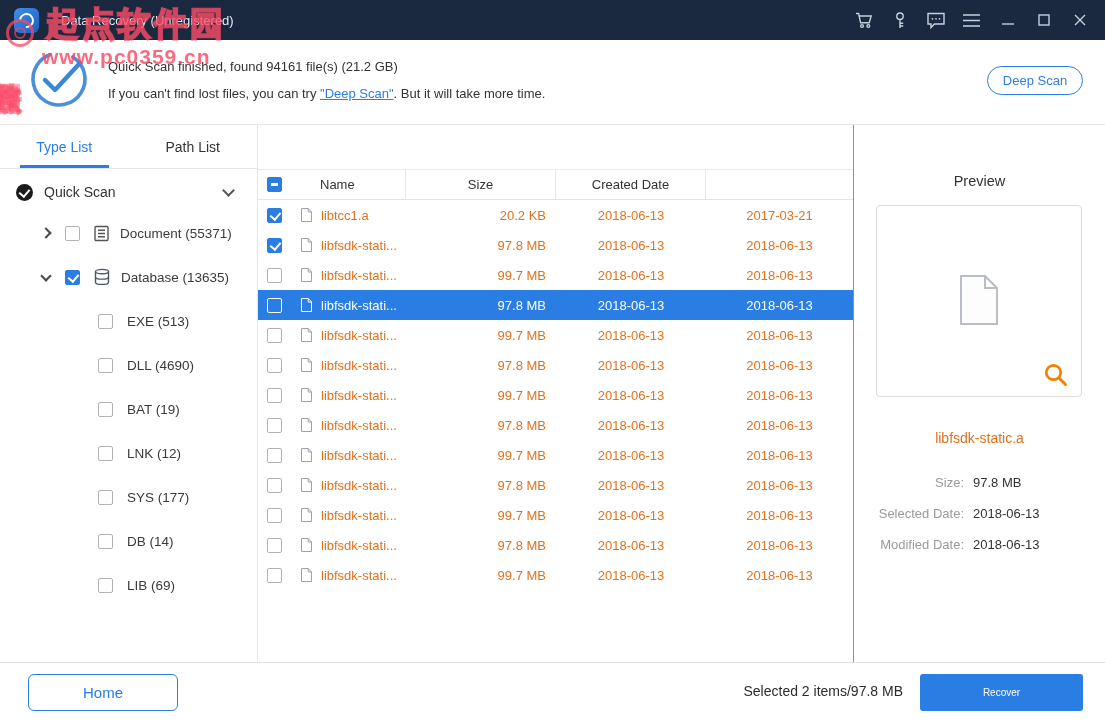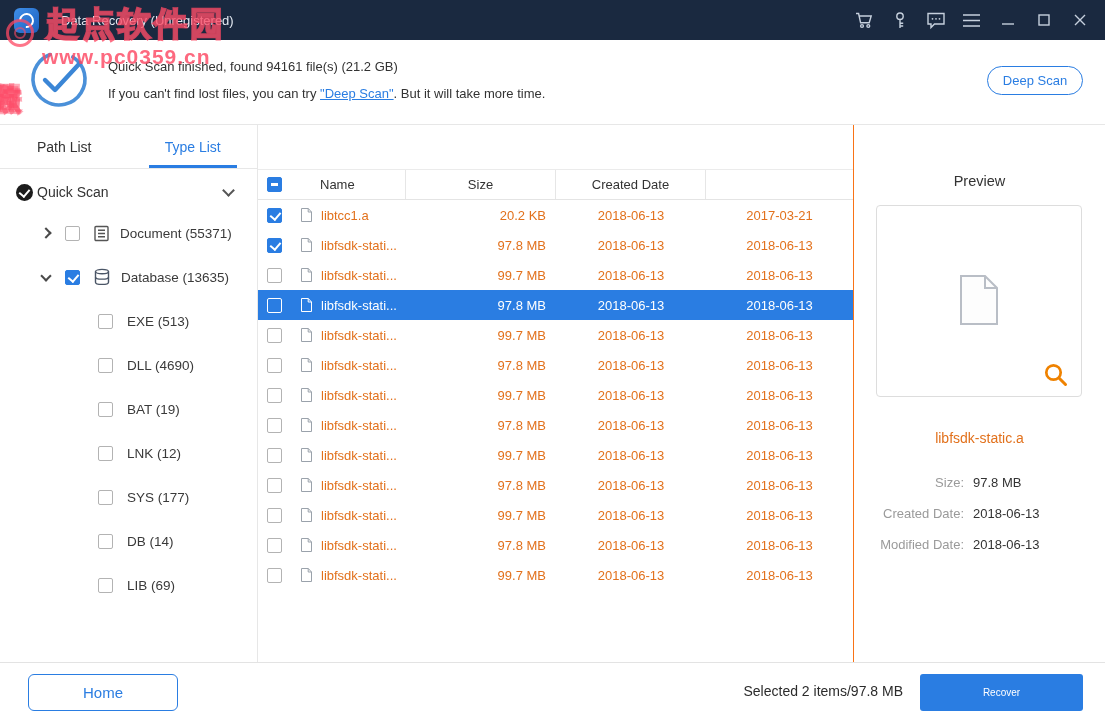--- a/index.html
+++ b/index.html
@@ -55,21 +55,21 @@
               font-size:14px; color:#333; position:relative; cursor:pointer; }
   .side-tab.active { color:#2a7de2; }
   .side-tab.active::after { content:''; position:absolute; left:20px; right:20px; bottom:0;
               height:3px; background:#2a7de2; }
   .scan-root { position:absolute; top:48px; left:0; right:0; height:38px;
                display:flex; align-items:center; padding:0 16px; }
   .root-check { width:17px; height:17px; border-radius:50%; background:#1c1c1c;
                 position:relative; flex:none; }
   .root-check::after { content:''; position:absolute; left:5px; top:3px; width:5px; height:8px;
                 border:solid #fff; border-width:0 2px 2px 0; transform:rotate(40deg); }
-  .root-label { margin-left:4px; font-size:14px; color:#333; flex:1; }
+  .root-label { margin-left:11px; font-size:14px; color:#333; flex:1; }
   .root-chevron { width:9px; height:9px; border-right:2px solid #555; border-bottom:2px solid #555;
                   transform:rotate(45deg); margin:-4px 8px 0 0; }
   .tree { position:absolute; top:86px; left:0; right:0; }
   .tree-row { height:44px; display:flex; align-items:center; }
   .tree-row.selected { background:#e8e8e8; }
   .chev { width:8px; height:8px; border-right:2px solid #4a4a4a; border-bottom:2px solid #4a4a4a;
           flex:none; margin-left:42px; }
   .chev.right { transform:rotate(-45deg); }
   .chev.down  { transform:rotate(45deg); margin-top:-3px; }
   .group .cb { margin-left:15px; }
@@ -224,22 +224,22 @@
       <path d="M17 32l10 10 25-27" stroke="#3b86d6" stroke-width="4.4" stroke-linecap="round" stroke-linejoin="round"></path>
     </svg>
   </span>
   <div class="scan-summary">Quick Scan finished, found 94161 file(s) (21.2 GB)</div>
   <div class="scan-hint"><span>If you can't find lost files, you can try </span><span class="hint-link">"Deep Scan"</span><span>. But it will take more time.</span></div>
   <button class="deep-scan-btn">Deep Scan</button>
 </div>
 
 <div class="sidebar">
   <div class="side-tabs">
+    <div class="side-tab active">Type List</div>
     <div class="side-tab">Path List</div>
-    <div class="side-tab active">Type List</div>
   </div>
   <div class="scan-root">
     <span class="root-check"></span>
     <span class="root-label">Quick Scan</span>
     <span class="root-chevron"></span>
   </div>
   <div class="tree">
       <div class="tree-row group">
         <span class="chev right"></span>
         <span class="cb"></span>
@@ -579,21 +579,21 @@
         </svg>
     </span>
   </div>
   <div class="preview-name">libfsdk-static.a</div>
   <div class="preview-fields">
     <div class="pfield">
         <span class="pf-label">Size:</span>
         <span class="pf-value">97.8 MB</span>
       </div>
     <div class="pfield">
-        <span class="pf-label">Created Date:</span>
+        <span class="pf-label">Selected Date:</span>
         <span class="pf-value">2018-06-13</span>
       </div>
     <div class="pfield">
         <span class="pf-label">Modified Date:</span>
         <span class="pf-value">2018-06-13</span>
       </div>
   </div>
 </div>
 
 <div class="footer">

